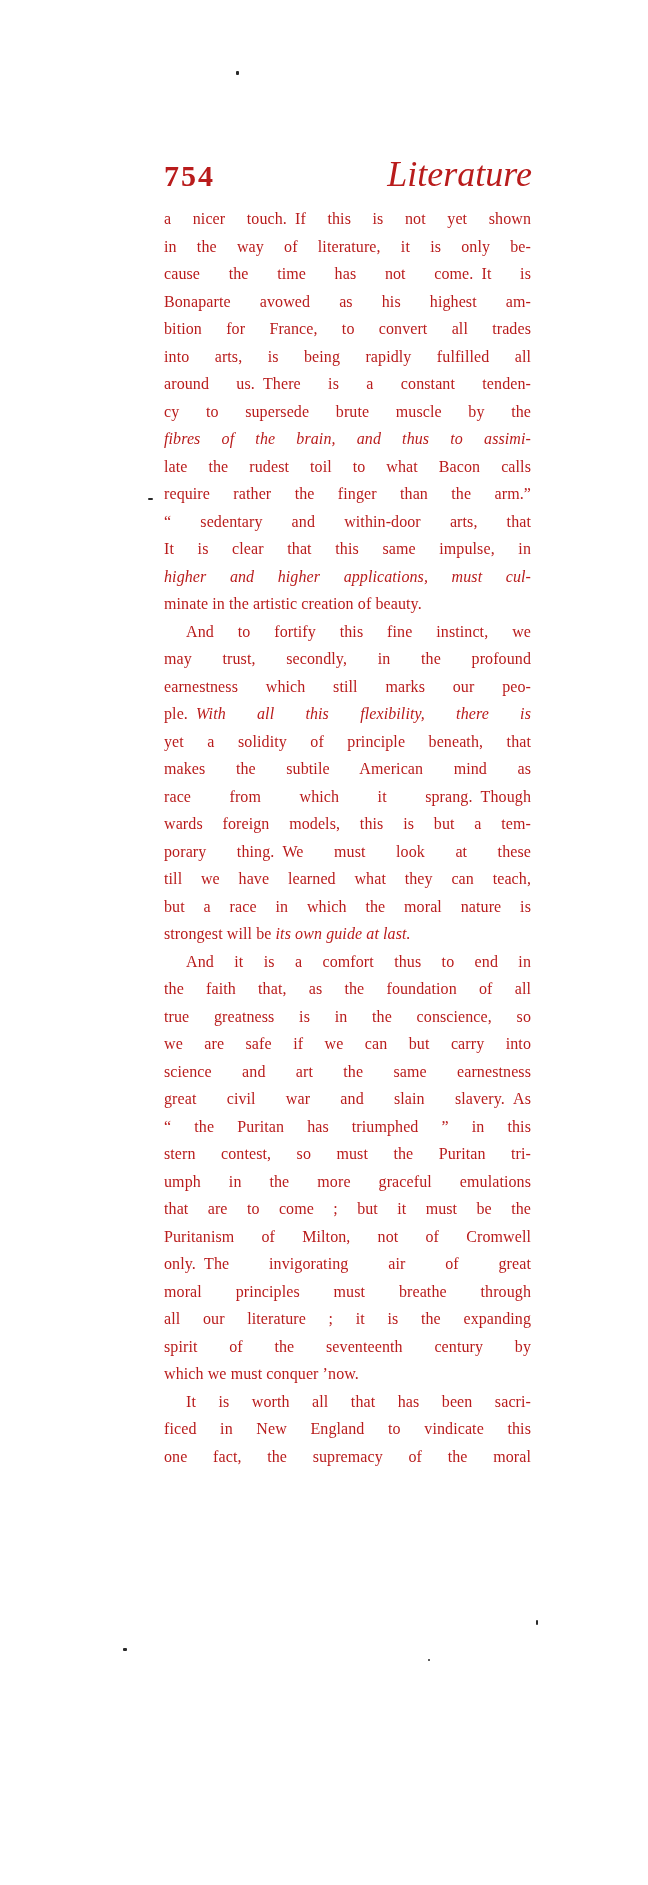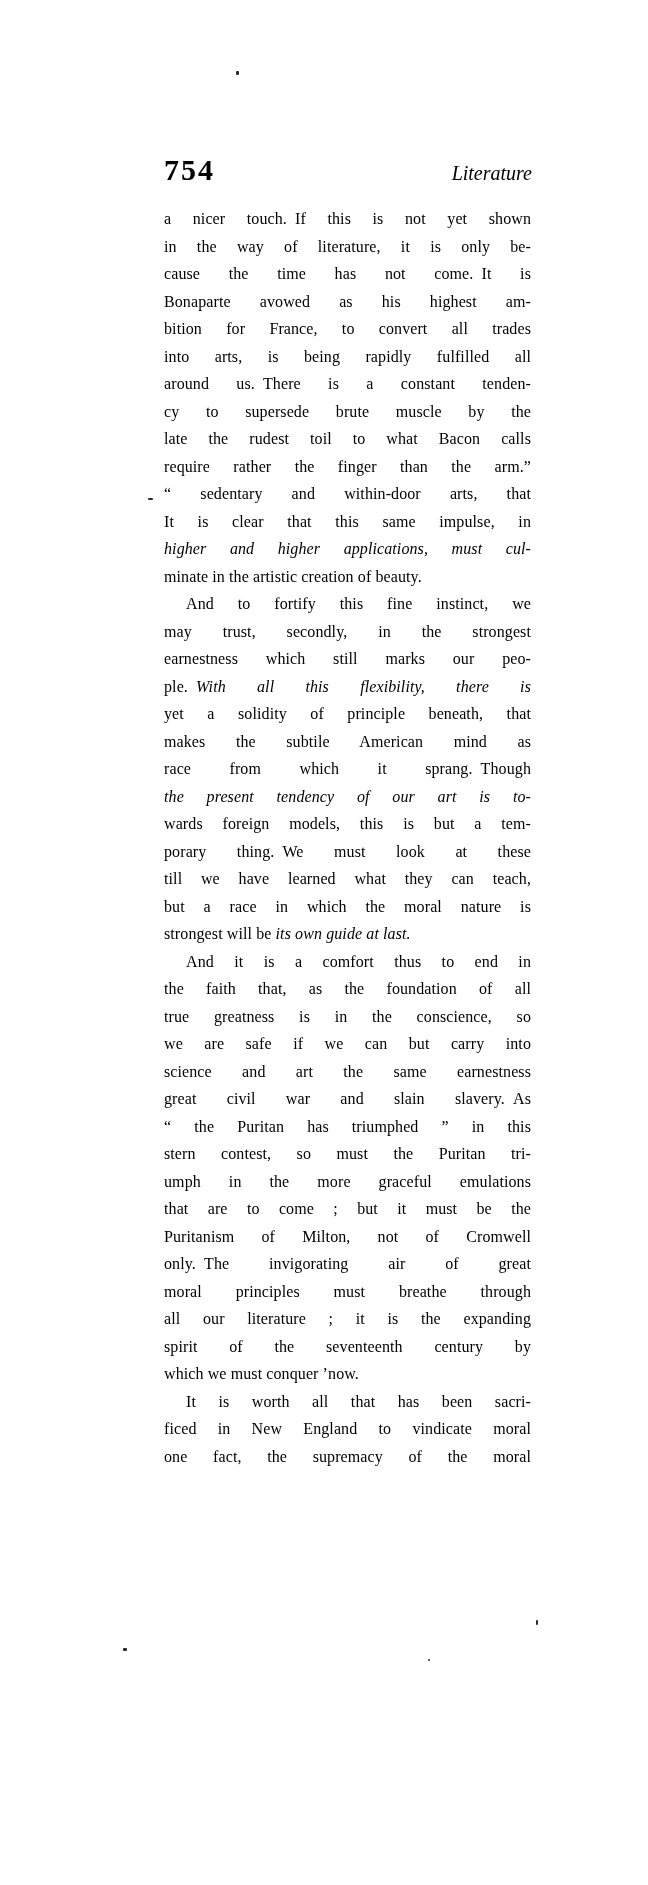--- a/index.html
+++ b/index.html
@@ -7,38 +7,38 @@
     padding: 0;
     background: #ffffff;
   }
   .page {
     position: relative;
     width: 648px;
     height: 1885px;
     background: #ffffff;
     overflow: hidden;
     font-family: "Liberation Serif", serif;
-    color: #000000;
+    color: #b91c1c;
   }
   .page-header {
     position: absolute;
     top: 153px;
     left: 164px;
     width: 368px;
     display: flex;
     justify-content: space-between;
     align-items: baseline;
   }
   .page-number {
     font-size: 30px;
     font-weight: bold;
     letter-spacing: 2px;
   }
   .running-title {
-    font-size: 20px;
+    font-size: 36px;
     font-style: italic;
   }
   .text-column {
     position: absolute;
     top: 205px;
     left: 164px;
     width: 367px;
     font-size: 16px;
     line-height: 27.5px;
     letter-spacing: 0.1px;
@@ -75,34 +75,34 @@
 
   <div class="text-column">
       <div class="line just"><span>a nicer touch. If this is not yet shown</span></div>
       <div class="line just"><span>in the way of literature, it is only be-</span></div>
       <div class="line just"><span>cause the time has not come. It is</span></div>
       <div class="line just"><span>Bonaparte avowed as his highest am-</span></div>
       <div class="line just"><span>bition for France, to convert all trades</span></div>
       <div class="line just"><span>into arts, is being rapidly fulfilled all</span></div>
       <div class="line just"><span>around us. There is a constant tenden-</span></div>
       <div class="line just"><span>cy to supersede brute muscle by the</span></div>
+      <div class="line just"><span class="it">fibres of the brain, and thus to assimi-</span></div>
       <div class="line just"><span>late the rudest toil to what Bacon calls</span></div>
       <div class="line just"><span>require rather the finger than the arm.”</span></div>
       <div class="line just"><span>“ sedentary and within-door arts, that</span></div>
       <div class="line just"><span>It is clear that this same impulse, in</span></div>
       <div class="line just"><span class="it">higher and higher applications, must cul-</span></div>
       <div class="line"><span>minate in the artistic creation of beauty.</span></div>
       <div class="line just ind"><span>And to fortify this fine instinct, we</span></div>
-      <div class="line just"><span>may trust, secondly, in the strongest</span></div>
+      <div class="line just"><span>may trust, secondly, in the profound</span></div>
       <div class="line just"><span>earnestness which still marks our peo-</span></div>
       <div class="line just"><span>ple. </span><span class="it">With all this flexibility, there is</span></div>
       <div class="line just"><span>yet a solidity of principle beneath, that</span></div>
       <div class="line just"><span>makes the subtile American mind as</span></div>
       <div class="line just"><span>race from which it sprang. Though</span></div>
-      <div class="line just"><span class="it">the present tendency of our art is to-</span></div>
       <div class="line just"><span>wards foreign models, this is but a tem-</span></div>
       <div class="line just"><span>porary thing. We must look at these</span></div>
       <div class="line just"><span>till we have learned what they can teach,</span></div>
       <div class="line just"><span>but a race in which the moral nature is</span></div>
       <div class="line"><span>strongest will be </span><span class="it">its own guide at last.</span></div>
       <div class="line just ind"><span>And it is a comfort thus to end in</span></div>
       <div class="line just"><span>the faith that, as the foundation of all</span></div>
       <div class="line just"><span>true greatness is in the conscience, so</span></div>
       <div class="line just"><span>we are safe if we can but carry into</span></div>
       <div class="line just"><span>science and art the same earnestness</span></div>
@@ -111,21 +111,21 @@
       <div class="line just"><span>stern contest, so must the Puritan tri-</span></div>
       <div class="line just"><span>umph in the more graceful emulations</span></div>
       <div class="line just"><span>that are to come ; but it must be the</span></div>
       <div class="line just"><span>Puritanism of Milton, not of Cromwell</span></div>
       <div class="line just"><span>only. The invigorating air of great</span></div>
       <div class="line just"><span>moral principles must breathe through</span></div>
       <div class="line just"><span>all our literature ; it is the expanding</span></div>
       <div class="line just"><span>spirit of the seventeenth century by</span></div>
       <div class="line"><span>which we must conquer ’now.</span></div>
       <div class="line just ind"><span>It is worth all that has been sacri-</span></div>
-      <div class="line just"><span>ficed in New England to vindicate moral</span></div>
+      <div class="line just"><span>ficed in New England to vindicate this</span></div>
       <div class="line just"><span>one fact, the supremacy of the moral</span></div>
     </div>
 
   <div class="speck" style="left:236px; top:71px; width:3px; height:4px;"></div>
   <div class="speck" style="left:148px; top:498px; width:5px; height:2px;"></div>
   <div class="speck" style="left:536px; top:1620px; width:2px; height:5px;"></div>
   <div class="speck" style="left:123px; top:1648px; width:4px; height:3px;"></div>
   <div class="speck" style="left:428px; top:1659px; width:2px; height:2px;"></div>
 
 </div>

